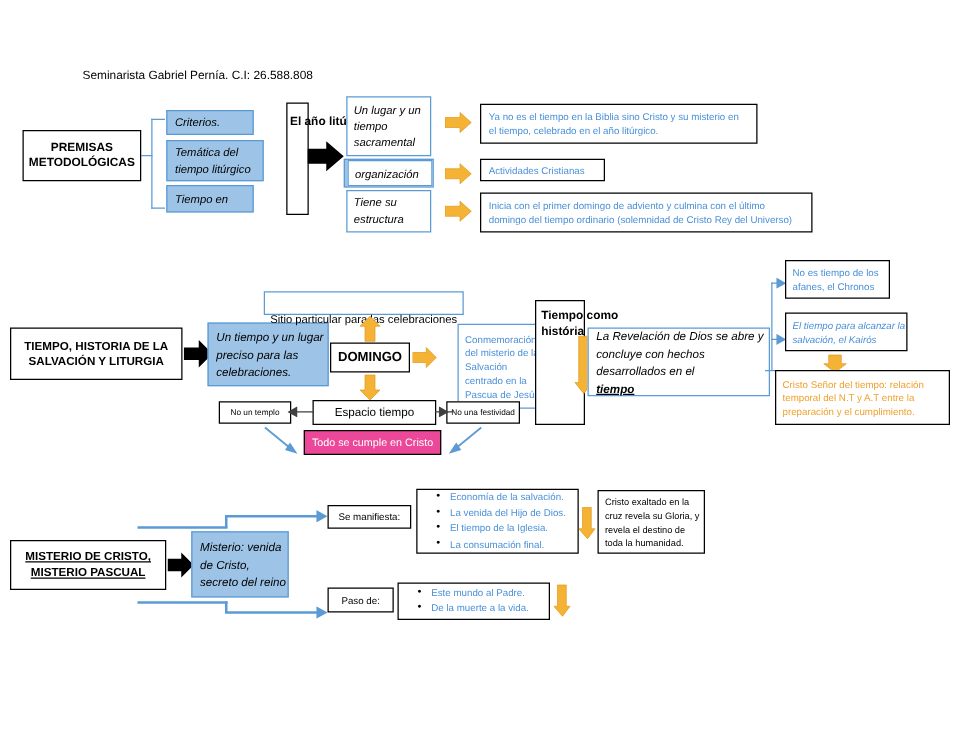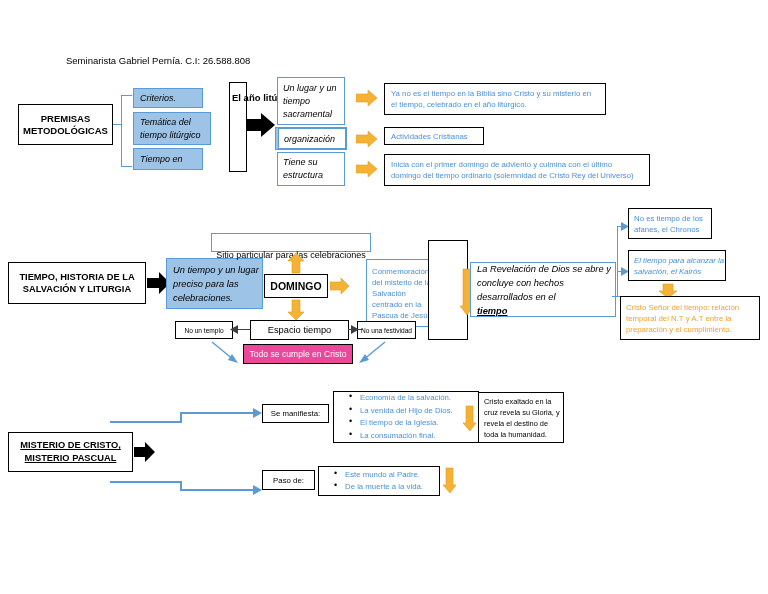--- a/index.html
+++ b/index.html
@@ -171,20 +171,21 @@
   <svg class="arw" style="left:210px;top:340px;" width="30" height="24" viewBox="0 0 30 24">
     <path d="M2,2 L24,20" stroke="#5B9BD5" stroke-width="1.4" fill="none"></path>
     <path d="M28,23 L18,20 L22,14 Z" fill="#5B9BD5"></path>
   </svg>
   <svg class="arw" style="left:357px;top:340px;" width="30" height="24" viewBox="0 0 30 24">
     <path d="M28,2 L6,20" stroke="#5B9BD5" stroke-width="1.4" fill="none"></path>
     <path d="M2,23 L12,20 L8,14 Z" fill="#5B9BD5"></path>
   </svg>
 
   <div class="node bx-black" style="left:428px;top:240px;width:40px;height:100px;"></div>
+  <div class="title bold" style="left:433px;top:246px;font-size:9.5px;line-height:13px;white-space:normal;width:85px;text-align:left;">Tiempo como história</div>
 
   <svg class="arw" style="left:459px;top:268px;" width="16" height="48" viewBox="0 0 16 48">
     <path d="M4,1 L4,38 L1,38 L8,47 L15,38 L12,38 L12,1 Z" fill="#F5B335" stroke="#E09B20" stroke-width="0.6"></path>
   </svg>
 
   <div class="node bx-blue" style="left:470px;top:262px;width:146px;height:55px;">
     <div class="tx left ital" style="font-size:9.3px;line-height:14px;padding-left:6px;padding-right:4px;">
       <span>La Revelación de Dios se abre y concluye con hechos desarrollados en el </span>
         <span class="bold uline">tiempo</span>
     </div>
@@ -218,40 +219,43 @@
   </div>
 
   <div class="node bx-black" style="left:8px;top:432px;width:125px;height:40px;">
     <div class="tx center bold uline" style="font-size:9.3px;line-height:13px;">MISTERIO DE CRISTO, MISTERIO PASCUAL</div>
   </div>
 
   <svg class="arw" style="left:134px;top:440px;" width="22" height="24" viewBox="0 0 22 24">
     <path d="M0,7 L11,7 L11,2 L21,12 L11,22 L11,17 L0,17 Z" fill="#000"></path>
   </svg>
 
+  <div class="node bx-fill" style="left:153px;top:425px;width:78px;height:53px;">
+    <div class="tx left ital" style="font-size:9.3px;line-height:14px;padding-left:6px;">Misterio: venida de Cristo, secreto del reino</div>
+  </div>
 
   <div class="ln" style="left:110px;top:421px;width:72px;height:1.6px;"></div>
   <div class="ln" style="left:180px;top:412px;width:1.6px;height:10px;"></div>
   <div class="ln" style="left:180px;top:412px;width:77px;height:1.6px;"></div>
   <svg class="arw" style="left:253px;top:408px;" width="9" height="10" viewBox="0 0 9 10">
       <path d="M0,0 L0,10 L9,5 Z" fill="#5B9BD5"></path>
     </svg>
 
   <div class="ln" style="left:110px;top:481px;width:72px;height:1.6px;"></div>
   <div class="ln" style="left:180px;top:481px;width:1.6px;height:9px;"></div>
   <div class="ln" style="left:180px;top:489px;width:77px;height:1.6px;"></div>
   <svg class="arw" style="left:253px;top:485px;" width="9" height="10" viewBox="0 0 9 10">
       <path d="M0,0 L0,10 L9,5 Z" fill="#5B9BD5"></path>
     </svg>
 
   <div class="node bx-black" style="left:262px;top:404px;width:67px;height:19px;">
     <div class="tx center" style="font-size:7.8px;">Se manifiesta:</div>
   </div>
 
-  <div class="node bx-black" style="left:333px;top:391px;width:146px;height:52px;">
+  <div class="node bx-black" style="left:333px;top:391px;width:130px;height:52px;">
     <div class="tx left" style="font-size:7.8px;line-height:11px;padding-left:12px;">
       <ul class="bul">
         <li class="blue-t">Economía de la salvación.</li>
         <li class="blue-t">La venida del Hijo de Dios.</li>
         <li class="blue-t">El tiempo de la Iglesia.</li>
         <li class="blue-t">La consumación final.</li>
       </ul>
     </div>
   </div>
 

